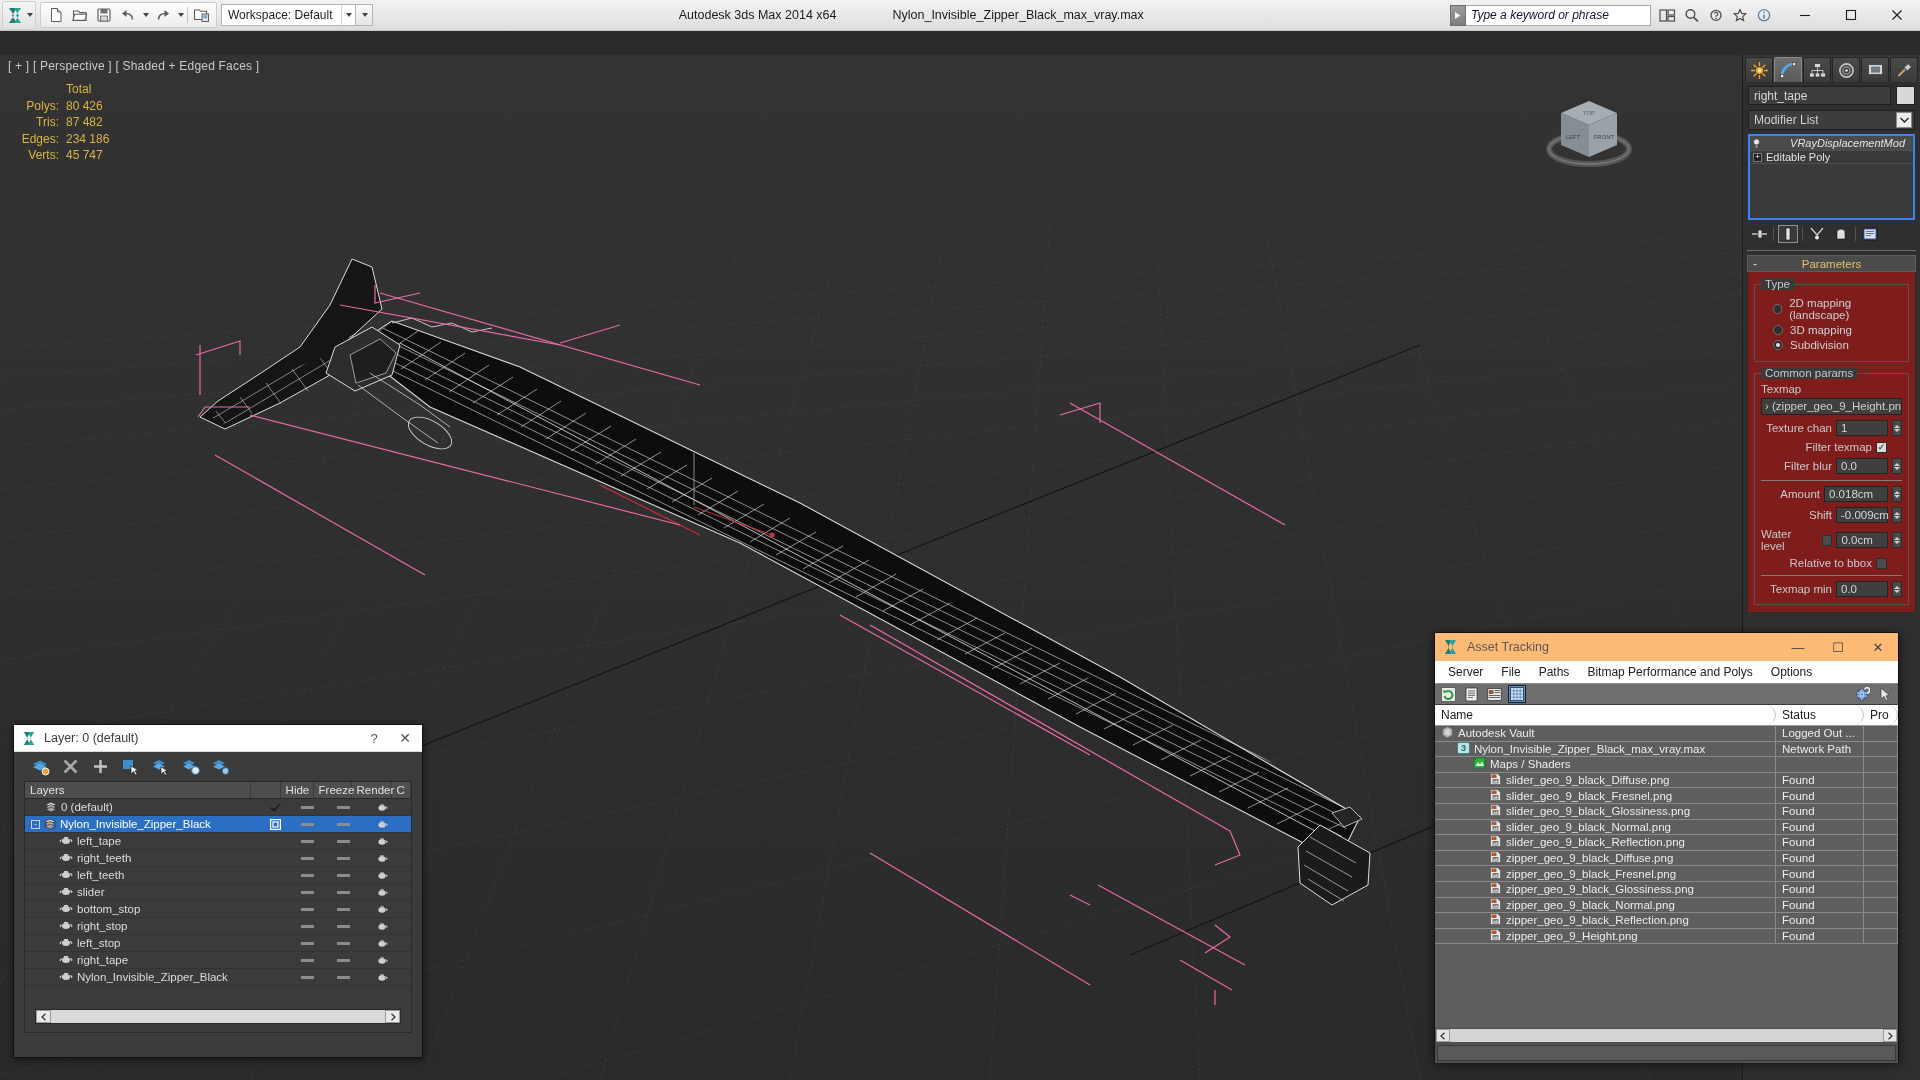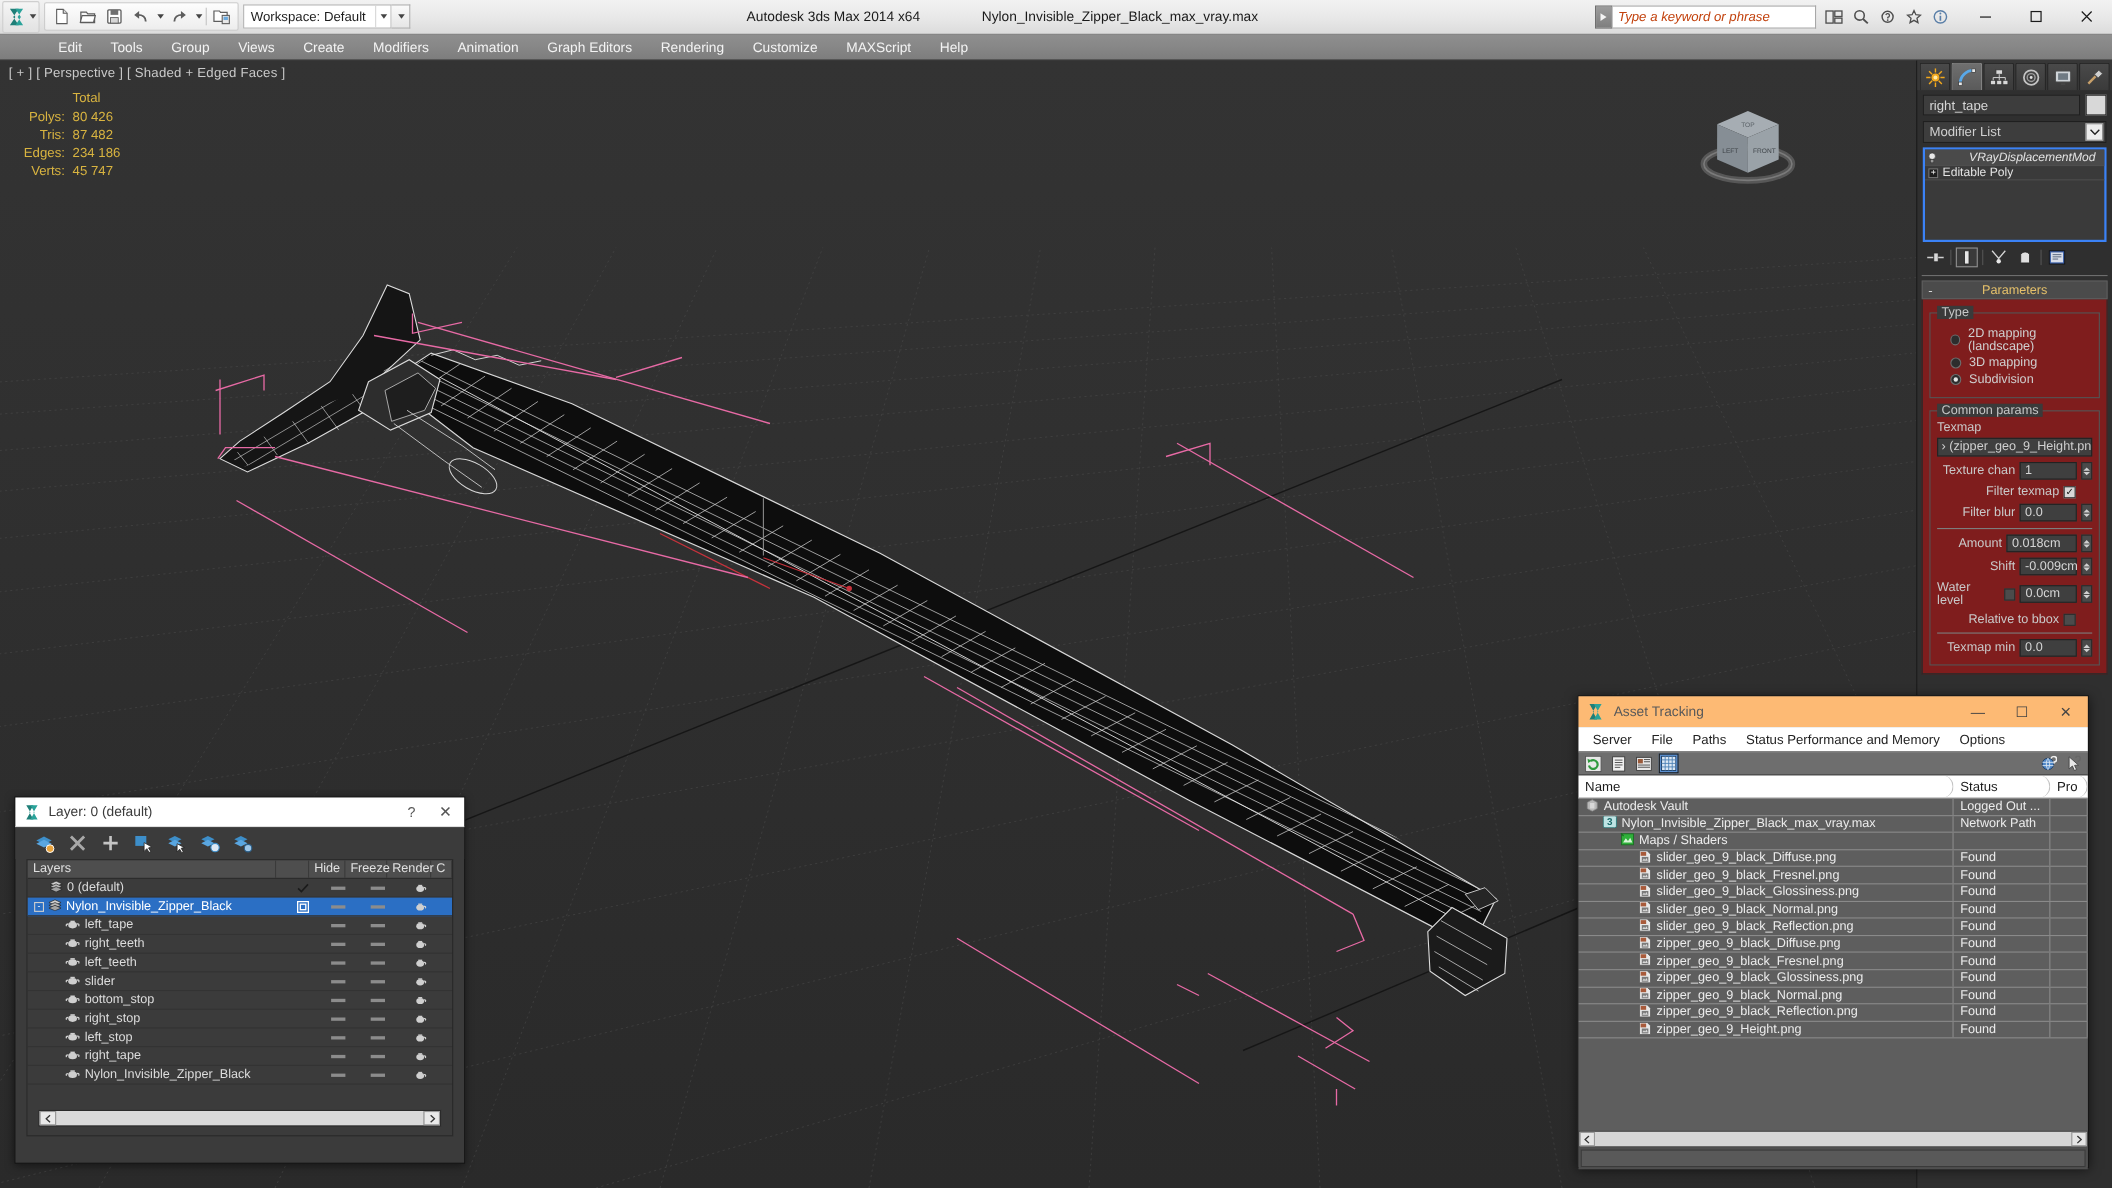--- a/index.html
+++ b/index.html
@@ -32,21 +32,21 @@
   .wsbox { display:flex;align-items:center;height:22px; border:1px solid #b4b4b4; background:#fff; margin-left:4px;}
   .wsbox .lbl { font-size:12px; color:#1c1c1c; padding:0 8px 0 6px; white-space:nowrap;}
   .wsbox .arr { width:14px;height:20px;display:flex;align-items:center;justify-content:center;border-left:1px solid #d6d6d6;}
   .wsdrop { width:17px;height:22px; border:1px solid #b4b4b4; border-left:none; background:linear-gradient(to bottom,#fafafa,#e6e6e6);
             display:flex;align-items:center;justify-content:center;}
   .title-center { flex:1; display:flex; align-items:center; justify-content:center; gap:56px; font-size:12.5px; color:#1a1a1a; }
   .search-wrap { display:flex; align-items:center; height:21px; margin-right:6px; }
   .search-arrowbox { width:16px;height:21px; background:linear-gradient(to bottom,#9c9c9c,#7e7e7e); border:1px solid #6f6f6f;
                      display:flex;align-items:center;justify-content:center;}
   .search-input { width:185px;height:21px; background:#fff; border:1px solid #a8a8a8; border-left:none;
-                  font-size:12px; font-style:italic; color:#c2410c; padding:0 5px; line-height:19px; }
+                  font-size:12px; font-style:italic; color:#0f172a; padding:0 5px; line-height:19px; }
   .tb-icons { display:flex; align-items:center; gap:3px; margin-right:8px; }
   .tb-ico { width:21px;height:21px; display:flex;align-items:center;justify-content:center; }
   .wbtns { display:flex; height:31px; }
   .wbtn { width:46px;height:31px; display:flex;align-items:center;justify-content:center; }
 
   
   .menubar {
     position:absolute; left:0; top:31px; width:1920px; height:24px;
     background: linear-gradient(to bottom,#8f8f8f 0%, #878787 50%, #7d7d7d 100%);
     border-bottom:1px solid #5e5e5e;
@@ -323,34 +323,20 @@
           </svg>
       </div>
       <div class="wbtn close">
         <svg width="12" height="12" viewBox="0 0 12 12">
             <path d="M1.5 1.5 L10.5 10.5 M10.5 1.5 L1.5 10.5" stroke="#1b1b1b" stroke-width="1.1"></path>
           </svg>
       </div>
     </div>
   </div>
 
-  <div class="menubar">
-    <div class="menu-item">Edit</div>
-    <div class="menu-item">Tools</div>
-    <div class="menu-item">Group</div>
-    <div class="menu-item">Views</div>
-    <div class="menu-item">Create</div>
-    <div class="menu-item">Modifiers</div>
-    <div class="menu-item">Animation</div>
-    <div class="menu-item">Graph Editors</div>
-    <div class="menu-item">Rendering</div>
-    <div class="menu-item">Customize</div>
-    <div class="menu-item">MAXScript</div>
-    <div class="menu-item">Help</div>
-  </div>
 
   <div class="viewport">
 
     <svg class="grid-svg" width="1742" height="1025">
       <defs>
         <linearGradient id="vpbg" x1="0" y1="0" x2="0" y2="1">
           <stop offset="0%" stop-color="#333333"></stop>
           <stop offset="100%" stop-color="#2a2a2a"></stop>
         </linearGradient>
       </defs>
@@ -1159,21 +1145,21 @@
       <span class="txt">Asset Tracking</span>
       <span class="at-wbtn">—</span>
       <span class="at-wbtn">☐</span>
       <span class="at-wbtn">✕</span>
     </div>
 
     <div class="at-menu">
       <span>Server</span>
       <span>File</span>
       <span>Paths</span>
-      <span>Status Performance and Memory</span>
+      <span>Bitmap Performance and Polys</span>
       <span>Options</span>
     </div>
 
     <div class="at-toolbar">
       <div class="at-tbtn">
         <svg width="15" height="15" viewBox="0 0 15 15">
             <rect x="0.5" y="0.5" width="14" height="14" fill="#e8e8e8" stroke="#444" stroke-width=".7"></rect>
             <path d="M3.5 9 A4 4 0 1 0 5 4.8" fill="none" stroke="#2f9a3e" stroke-width="2"></path>
             <path d="M2.2 2.8 L6.2 4.6 L2.8 6.6 Z" fill="#2f9a3e"></path>
           </svg>

